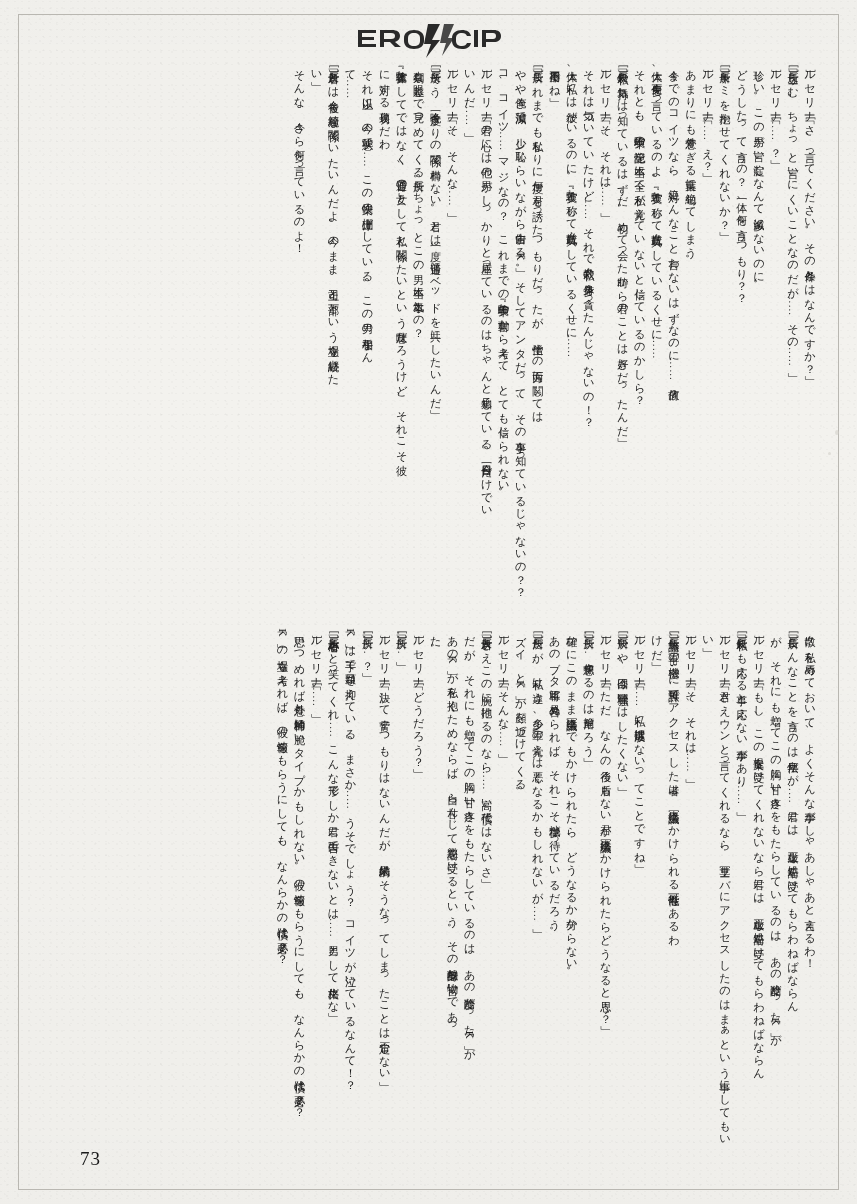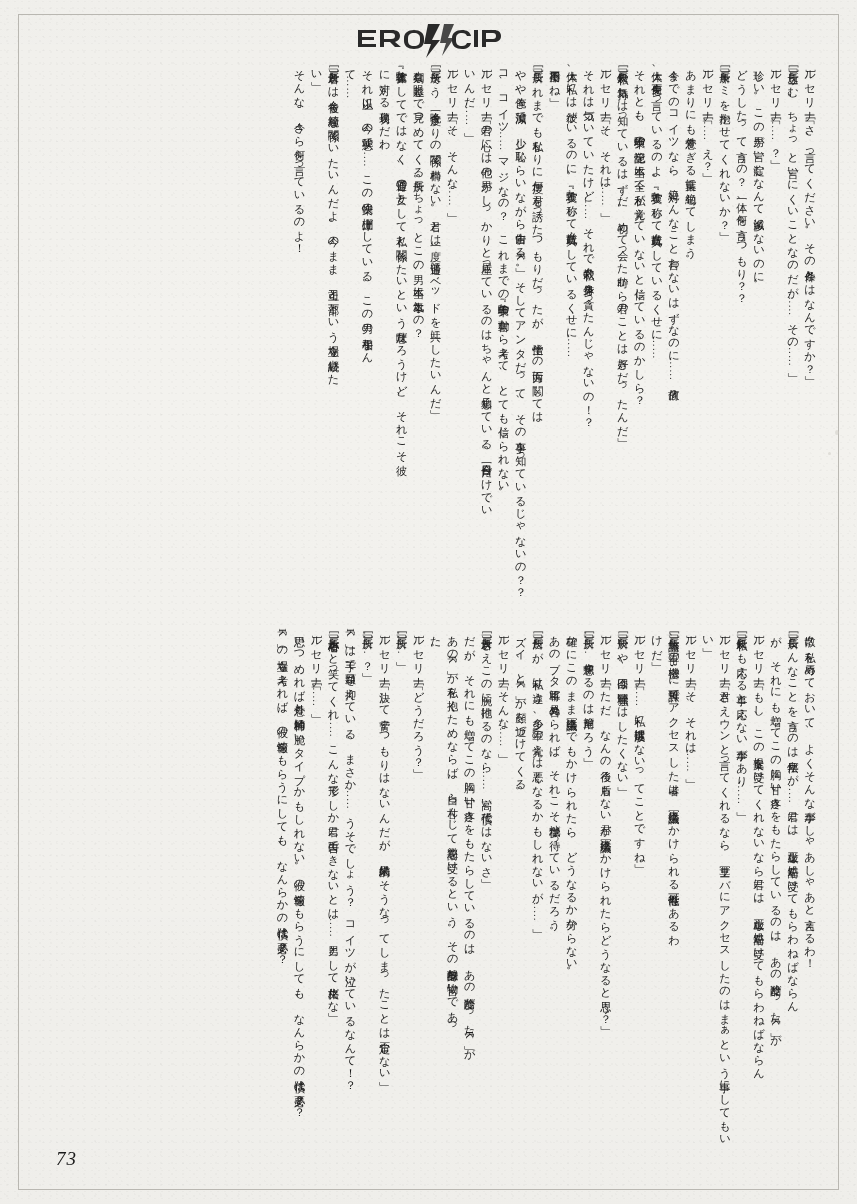--- a/index.html
+++ b/index.html
@@ -71,27 +71,26 @@
   #col-bottom {
     left: 58px;
     top: 628px;
     height: 525px;
     width: 760px;
   }
 
   
   .pageno {
     position: absolute;
-    left: 56px;
+    left: 80px;
     top: 1148px;
     font-size: 19px;
     font-family: "Liberation Serif", "DejaVu Serif", serif;
     color: #1a1a1a;
     letter-spacing: 1px;
-    font-style: italic;
   }
   .speck {
     position: absolute;
     background: #cfcdc7;
     border-radius: 50%;
     opacity: .55;
   }
 </style>
 </head>
 <body>

